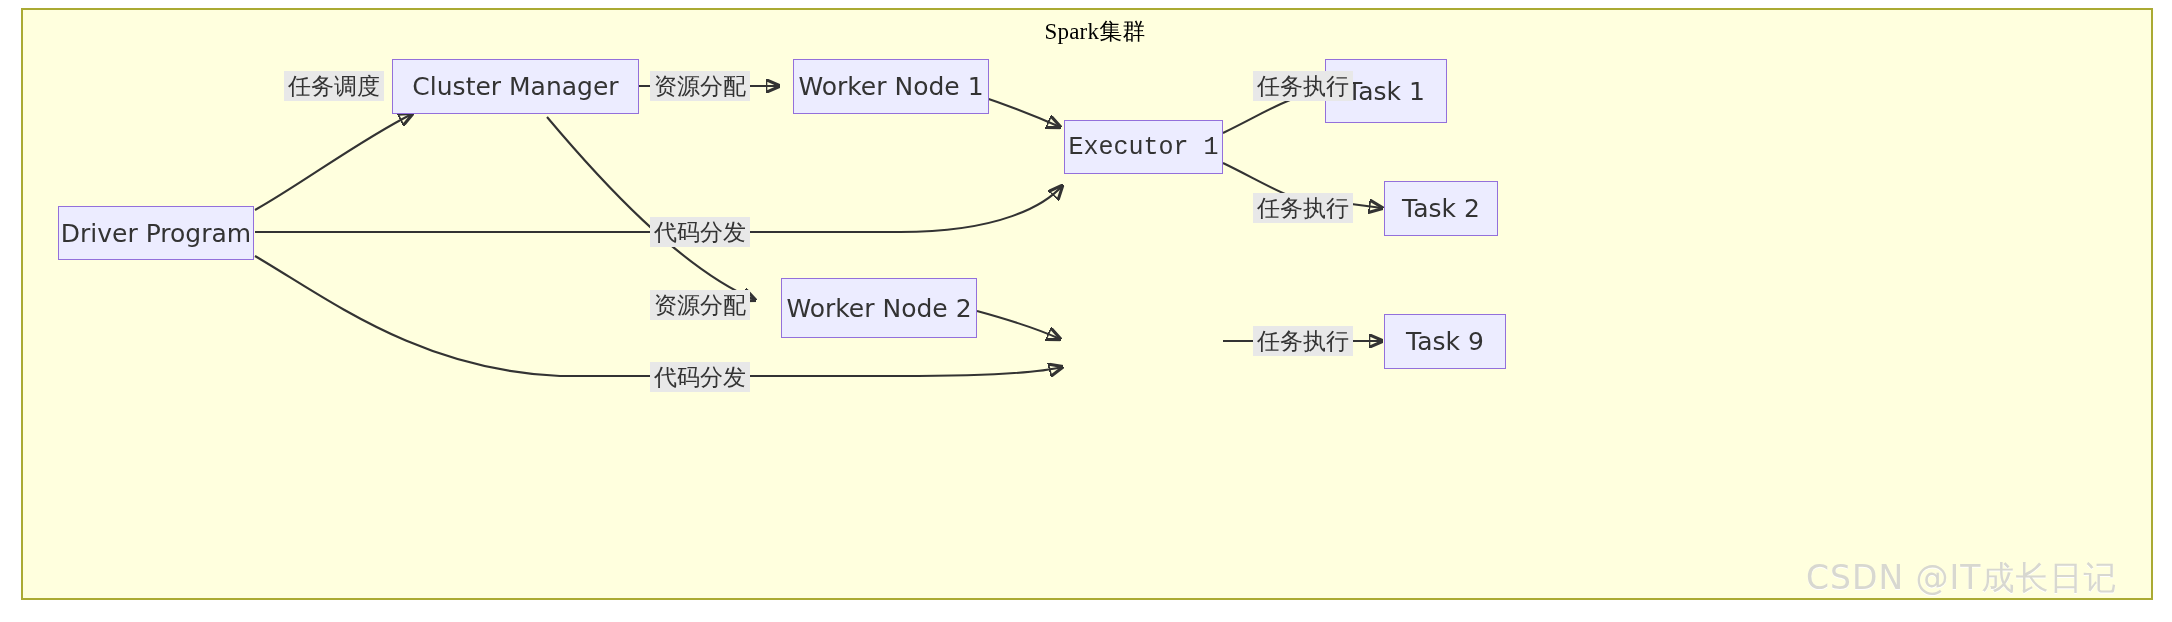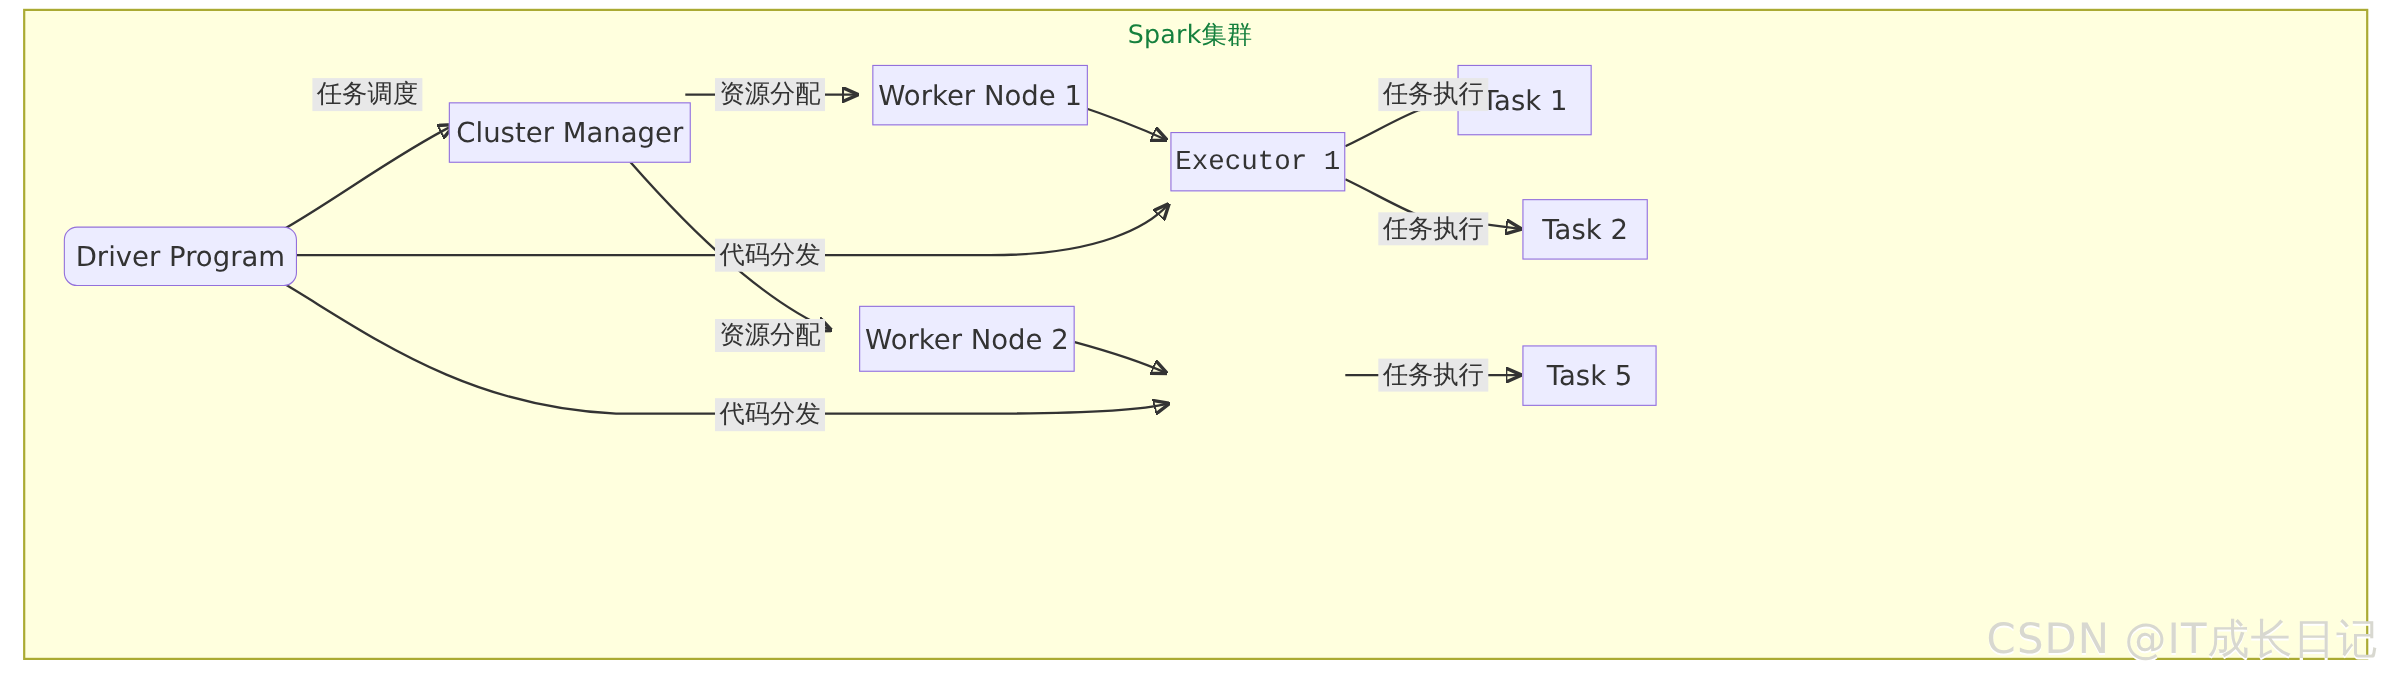--- a/index.html
+++ b/index.html
@@ -5,43 +5,44 @@
   html,body{margin:0;padding:0;background:#ffffff;}
   body{width:2172px;height:622px;position:relative;overflow:hidden;
        font-family:"DejaVu Sans","Liberation Sans",sans-serif;}
   #stage{position:absolute;left:0;top:0;width:2172px;height:622px;}
 
   .cluster-box{
     position:absolute;left:21px;top:8px;width:2132px;height:592px;
     background:#ffffde;border:2px solid #aaaa33;box-sizing:border-box;
   }
   .cluster-title{
-    position:absolute;left:0;top:16px;width:2132px;text-align:center;
-    font-size:23px;color:#15803d;letter-spacing:.2px;
+    position:absolute;left:13px;top:16px;width:2132px;text-align:center;
+    font-size:23px;color:#000000;letter-spacing:.2px;
     transform:translateX(16px);
+    font-family:Liberation Serif, serif;
   }
 
   .node{
     position:absolute;background:#ececff;border:1.6px solid #9370db;
     box-sizing:border-box;display:flex;align-items:center;justify-content:center;
     font-size:25px;color:#333333;white-space:nowrap;
   }
 
   .edge-label{
     position:absolute;background:#e8e8e8;color:#333333;
     font-size:23px;line-height:30px;padding:0 4px;white-space:nowrap;
     transform:translate(-50%,-50%);
   }
 
   svg.links{position:absolute;left:0;top:0;width:2172px;height:622px;
             overflow:visible;pointer-events:none;}
   svg.links path{fill:none;stroke:#333333;stroke-width:2.1px;}
 
   .watermark{
-    position:absolute;left:1806px;top:556px;font-size:38px;
+    position:absolute;left:1806px;top:556px;font-size:33px;
     color:#d8d8d0;white-space:nowrap;letter-spacing:1px;
     text-shadow:0 1px 0 #ffffff;
   }
 </style>
 </head>
 <body>
 
 <div id="stage">
 
   <div class="cluster-box"></div>
@@ -69,25 +70,25 @@
 
     <path d="M255,256 C330,300 420,370 560,376 L900,376 C1000,376 1042,372 1062,367" marker-end="url(#arrow)"></path>
 
     <path d="M1223,133 C1250,120 1270,108 1290,100 L1382,86" marker-end="url(#arrow)"></path>
 
     <path d="M1223,163 C1250,176 1270,188 1290,196 L1382,208" marker-end="url(#arrow)"></path>
 
     <path d="M1223,341 L1382,341" marker-end="url(#arrow)"></path>
   </svg>
 
-  <div class="node" style="left:58px;top:206px;width:212px;height:54px;border-radius:12px;">
+  <div class="node" style="left:58px;top:206px;width:196px;height:54px;">
     <span>Driver Program</span>
   </div>
 
-  <div class="node" style="left:408px;top:59px;width:220px;height:55px;margin-top:34px;">
+  <div class="node" style="left:392px;top:59px;width:247px;height:55px;">
     <span>Cluster Manager</span>
   </div>
 
   <div class="node" style="left:781px;top:59px;width:196px;height:55px;margin-left:12px;">
     <span>Worker Node 1</span>
   </div>
 
   <div class="node" style="left:781px;top:278px;width:196px;height:60px;">
     <span>Worker Node 2</span>
   </div>
@@ -99,21 +100,21 @@
 
   <div class="node" style="left:1325px;top:59px;width:122px;height:64px;">
     <span>Task 1</span>
   </div>
 
   <div class="node" style="left:1384px;top:181px;width:114px;height:55px;">
     <span>Task 2</span>
   </div>
 
   <div class="node" style="left:1384px;top:314px;width:122px;height:55px;">
-    <span>Task 5</span>
+    <span>Task 9</span>
   </div>
 
   <div class="edge-label" style="left:334px;top:86px;">任务调度</div>
 
   <div class="edge-label" style="left:700px;top:86px;">资源分配</div>
 
   <div class="edge-label" style="left:700px;top:305px;">资源分配</div>
 
   <div class="edge-label" style="left:700px;top:232px;">代码分发</div>
 

